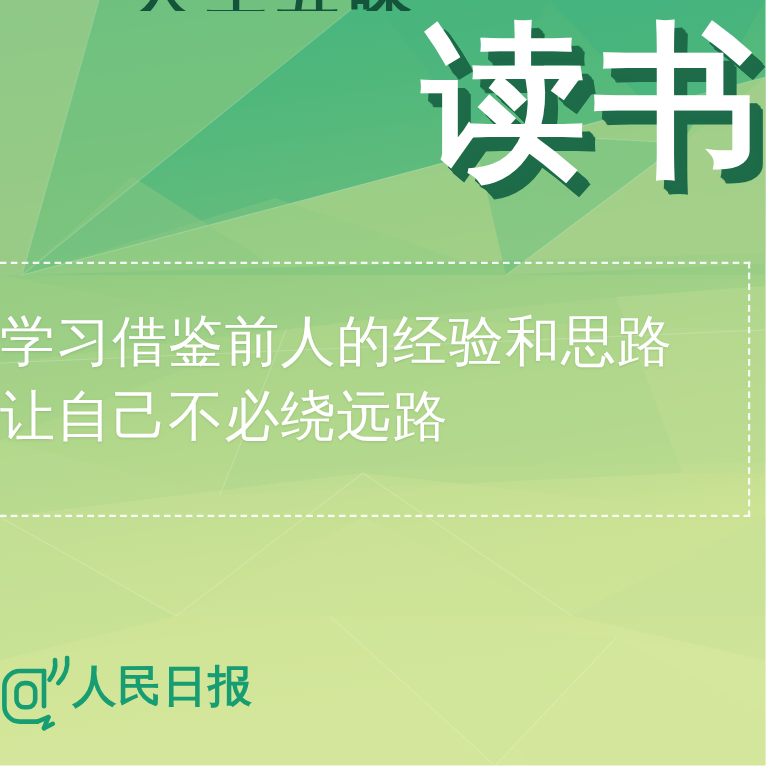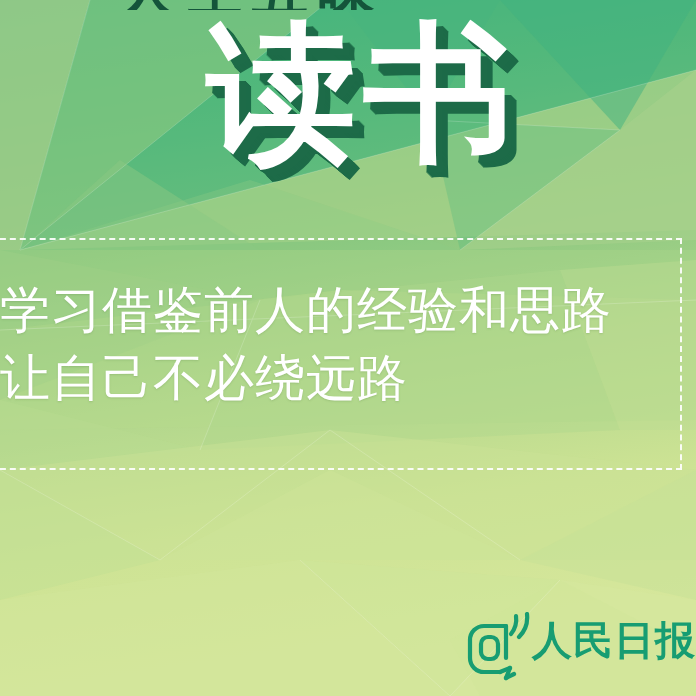--- a/index.html
+++ b/index.html
@@ -24,21 +24,21 @@
     position:absolute;top:-46px;
     font-size:56px;font-weight:bold;letter-spacing:10px;
     color:#14543a;
     font-family:"DejaVu Sans","Liberation Sans",sans-serif;
     white-space:nowrap;
   }
 
   .headline{
     position:absolute;
     left:0;right:0;top:18px;
-    text-align:center;
+    text-align:right;
     font-size:150px;
     line-height:150px;
     font-weight:bold;
     color:#ffffff;
     letter-spacing:6px;
     text-shadow:
        7px  7px 0 #1d6b48,
        8px  8px 0 #1d6b48,
        9px  9px 0 #1d6b48,
       10px 10px 0 #1d6b48,
@@ -68,26 +68,25 @@
     letter-spacing:1px;
     font-family:"DejaVu Sans","Liberation Sans",sans-serif;
     text-shadow:0 1px 2px rgba(90,130,70,0.25);
   }
   .quote-lines .l1{display:block;white-space:nowrap;}
   .quote-lines .l2{display:block;white-space:nowrap;}
 
   
   .logo{
     position:absolute;
-    left:0;right:0;
+    left:0;right:15px;
     top:596px;
     display:flex;
-    justify-content:flex-end;
+    justify-content:flex-start;
     align-items:flex-start;
-    margin-top:16px;
   }
   .logo-inner{display:flex;align-items:flex-start;}
   .logo-mark{width:66px;height:72px;display:block;flex:0 0 auto;margin-right:2px;}
   .logo-text{display:flex;flex-direction:column;margin-left:-2px;padding-top:8px;}
   .logo-cn{
     font-size:40px;line-height:40px;font-weight:bold;color:#179d72;
     letter-spacing:1px;
     font-family:"DejaVu Sans","Liberation Sans",sans-serif;
   }
   .logo-en{

